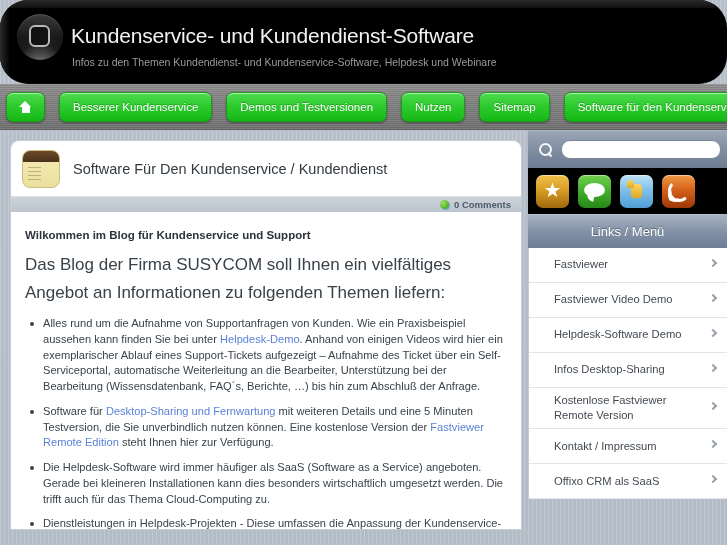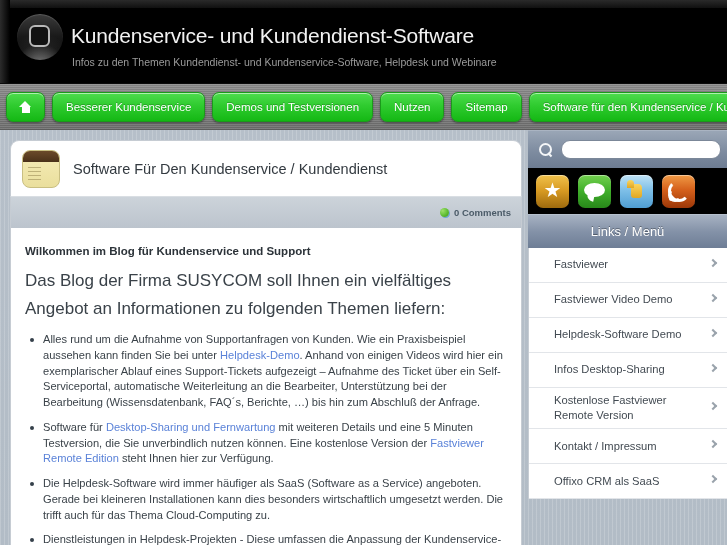--- a/index.html
+++ b/index.html
@@ -24,20 +24,21 @@
       linear-gradient(180deg, #b7c0ca 0%, #b2bcc6 100%);
   }
 
   
   .header {
     position: relative;
     height: 84px;
     background: #000;
     border-bottom: 1px solid #0b0b0b;
     overflow: hidden;
+    border-radius: 28px;
   }
   .header::before {
     content: "";
     position: absolute;
     left: 0; right: 0; top: 0; height: 8px;
     background: linear-gradient(180deg, #2a2a2a 0%, #101010 100%);
   }
   .header::after {
     content: "";
     position: absolute;
@@ -89,21 +90,21 @@
     height: 46px;
     background:
       repeating-linear-gradient(0deg,
         rgba(255,255,255,.10) 0px, rgba(255,255,255,.10) 1px,
         rgba(0,0,0,.06) 1px, rgba(0,0,0,.06) 2px),
       linear-gradient(180deg, #8c8c8c 0%, #7d7d7d 50%, #6f6f6f 100%);
     border-bottom: 1px solid #5c5c5c;
     display: flex;
     align-items: center;
     padding: 0 6px;
-    gap: 7px;
+    gap: 14px;
     overflow: hidden;
   }
   .nav-btn {
     height: 30px;
     display: flex;
     align-items: center;
     justify-content: center;
     padding: 0 13px;
     border-radius: 7px;
     background: linear-gradient(180deg, #4ddc4d 0%, #2fcb2f 45%, #14b814 100%);
@@ -182,21 +183,21 @@
         rgba(150,135,80,.55) 0px, rgba(150,135,80,.55) 1px,
         rgba(0,0,0,0) 1px, rgba(0,0,0,0) 4px);
   }
   .post-title {
     margin-left: 13px;
     font-size: 14.5px;
     color: #333a40;
     font-weight: normal;
   }
   .meta-bar {
-    height: 32px;
+    height: 16px;
     background: linear-gradient(180deg, #ccd3da 0%, #bcc4cd 100%);
     border-left: 1px solid #c6ccd3;
     border-right: 1px solid #c6ccd3;
     border-top: 1px solid #d9dee3;
     display: flex;
     align-items: center;
     justify-content: flex-end;
     padding-right: 10px;
     gap: 5px;
   }

